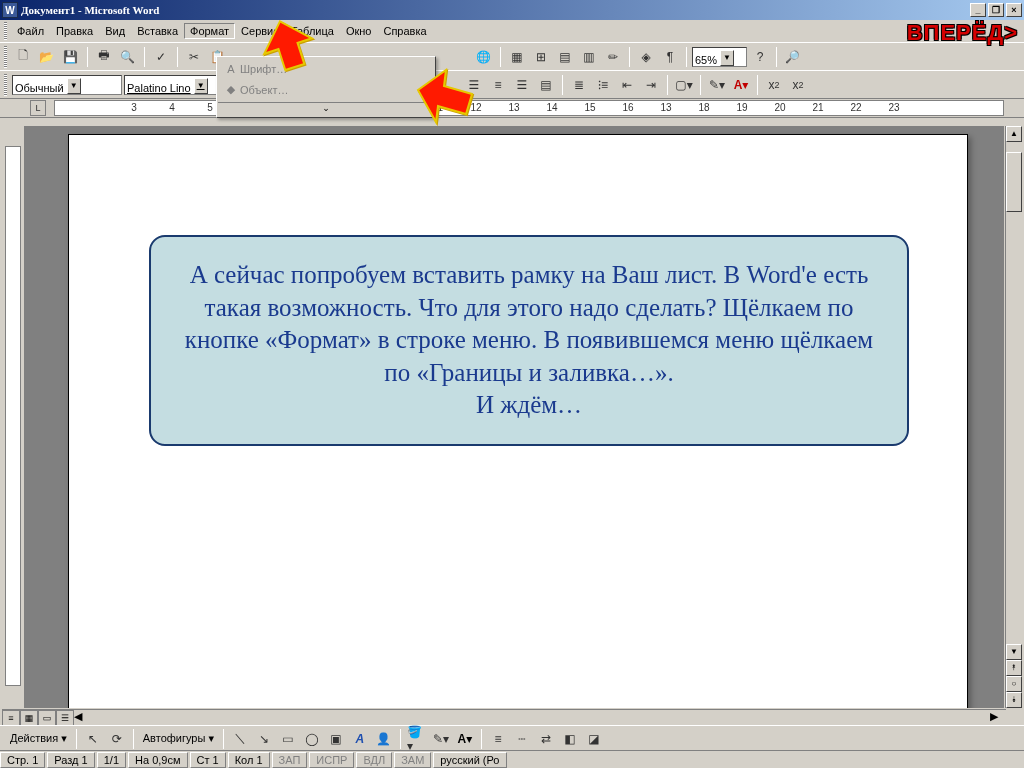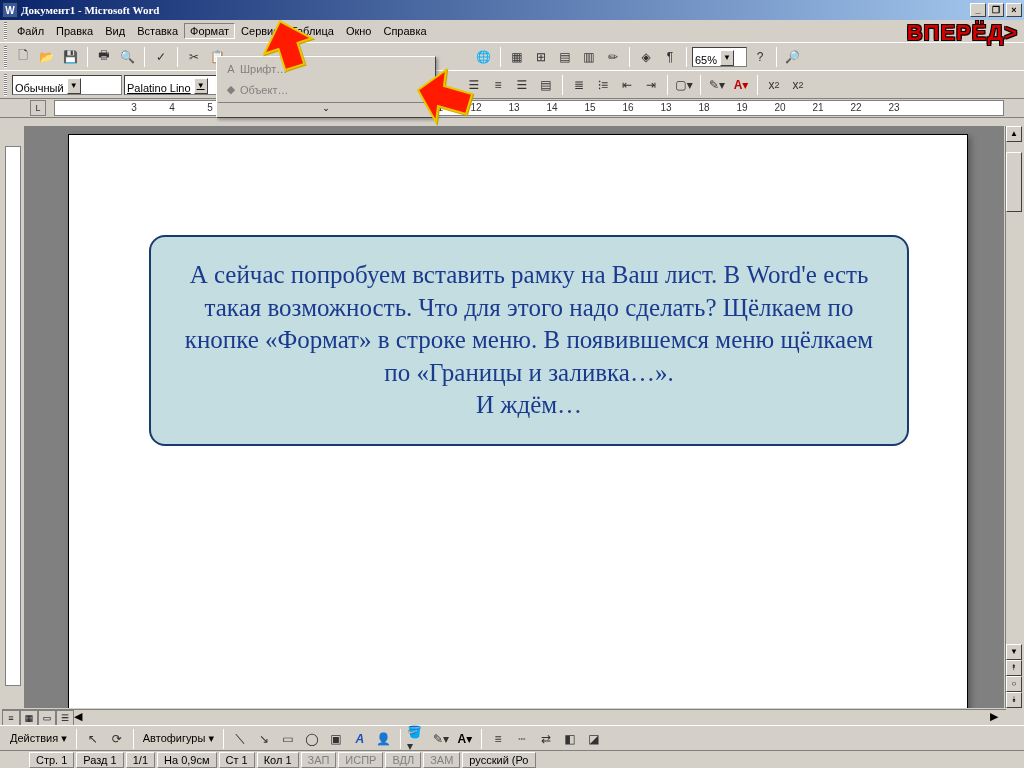--- a/index.html
+++ b/index.html
@@ -121,21 +121,21 @@
 .scroll-v .sbtn{ height:16px; background:#d4d0c8; border:1px solid #fff; border-right-color:#404040; border-bottom-color:#404040; text-align:center; font-size:8px; line-height:14px;}
 .scroll-v .thumb{ height:60px; background:#d4d0c8; border:1px solid #fff; border-right-color:#404040; border-bottom-color:#404040; margin-top:10px;}
 .scroll-v .sbtnset{ position:absolute; bottom:0; width:100%;}
 .scroll-h{ position:absolute; left:2px; right:18px; bottom:42px; height:17px; background:#d4d0c8; border-top:1px solid #808080; display:flex;}
 .view-btns{ display:flex;}
 .view-btns .vb{ width:18px; height:16px; border:1px solid #808080; background:#d4d0c8; font-size:9px; text-align:center; line-height:14px;}
 .draw-toolbar{
   position:absolute; bottom:17px; left:0; right:0; height:26px; background:#d4d0c8; border-top:1px solid #fff; display:flex; align-items:center; padding:0 4px; gap:2px;
 }
 .statusbar{
-  position:absolute; bottom:0; left:0; right:0; height:18px; background:#d4d0c8; border-top:1px solid #808080; display:flex; align-items:center; font-size:11px; gap:0;padding-left:29px;
+  position:absolute; bottom:0; left:0; right:0; height:18px; background:#d4d0c8; border-top:1px solid #808080; display:flex; align-items:center; font-size:11px; gap:0;
 }
 .statusbar .cell{ border:1px solid #808080; border-top-color:#fff; border-left-color:#fff; height:16px; padding:0 6px; margin-right:2px; line-height:14px;}
 .statusbar .cell.dim{ color:#808080;}
 .arrow-annot{
   position:absolute;
   z-index:60;
   pointer-events:none;
 }
 .arrow-annot svg{ filter: drop-shadow(1px 1px 0 #caa000);}
 .tb-txt{ padding:0 4px; font-size:11px;}

